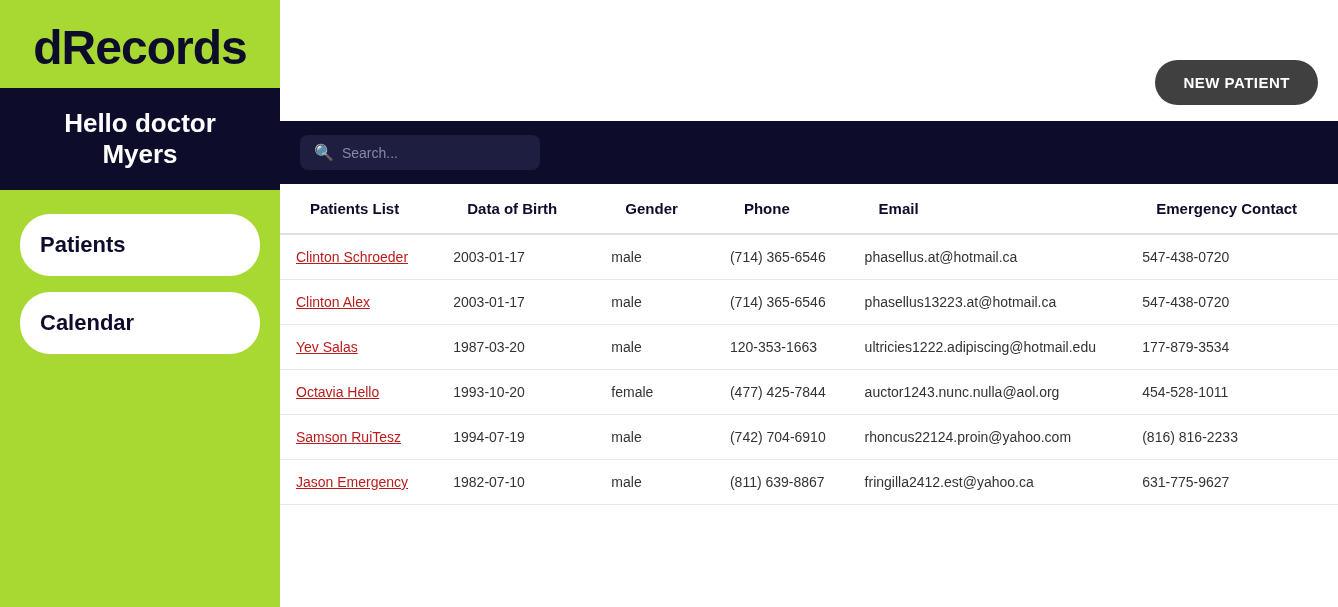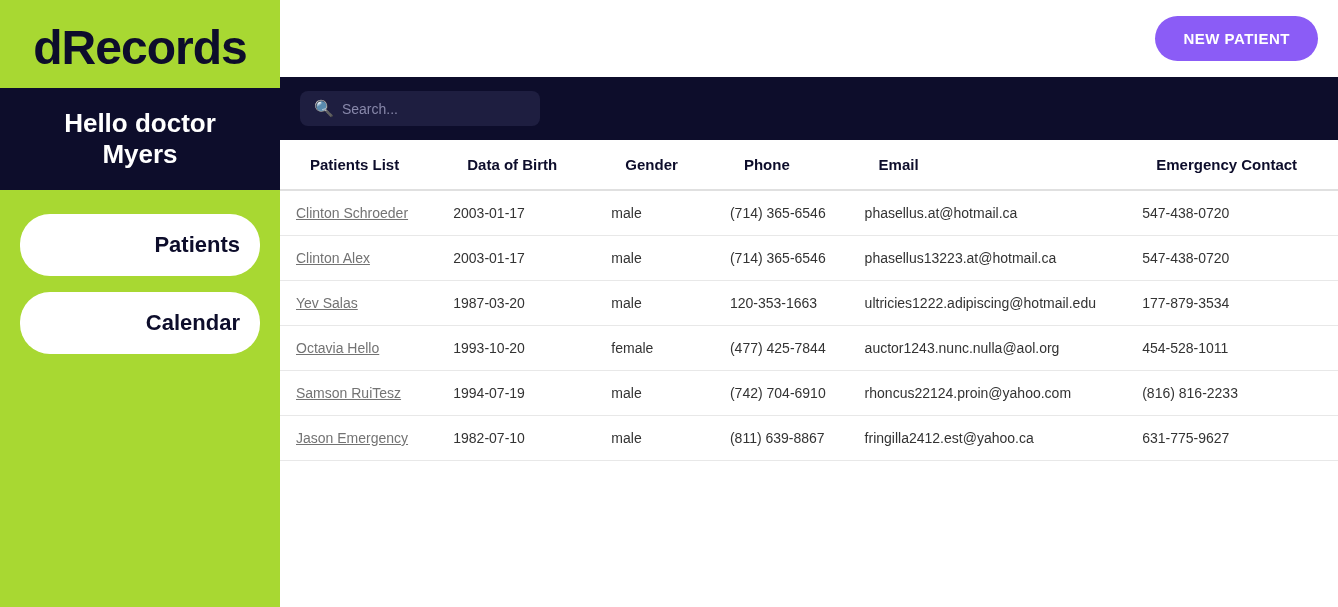--- a/index.html
+++ b/index.html
@@ -65,21 +65,21 @@
       flex-direction: column;
       gap: 16px;
       flex: 1;
     }
 
     .nav-item {
       width: 100%;
       background: white;
       border-radius: 30px;
       padding: 18px 20px;
-      text-align: right;
+      text-align: left;
       font-size: 22px;
       font-weight: 700;
       color: #0d0d2b;
       cursor: pointer;
     }
 
     
     #main {
       flex: 1;
       background: white;
@@ -89,29 +89,30 @@
     }
 
     #header-bar {
       display: flex;
       justify-content: flex-end;
       padding: 16px 20px;
       background: white;
     }
 
     #new-patient-btn {
-      background: #8b5cf6;
+      background: #404040;
       color: white;
       border: none;
       border-radius: 30px;
       padding: 14px 28px;
       font-size: 15px;
       font-weight: 700;
       cursor: pointer;
       letter-spacing: 0.5px;
+      margin-top: 44px;
     }
 
     #content-area {
       flex: 1;
       background: #0d0d2b;
       padding: 0;
       display: flex;
       flex-direction: column;
     }
 
@@ -175,21 +176,21 @@
       border-bottom: 1px solid #e8e8e8;
     }
 
     tbody td {
       padding: 14px 16px;
       font-size: 14px;
       color: #333;
     }
 
     tbody td:first-child a {
-      color: #737373;
+      color: #b91c1c;
       text-decoration: underline;
       cursor: pointer;
     }
   </style>
 </head>
 <body>
 
 <div id="sidebar">
   <div id="logo-area">
     <div id="app-title">dRecords</div>

